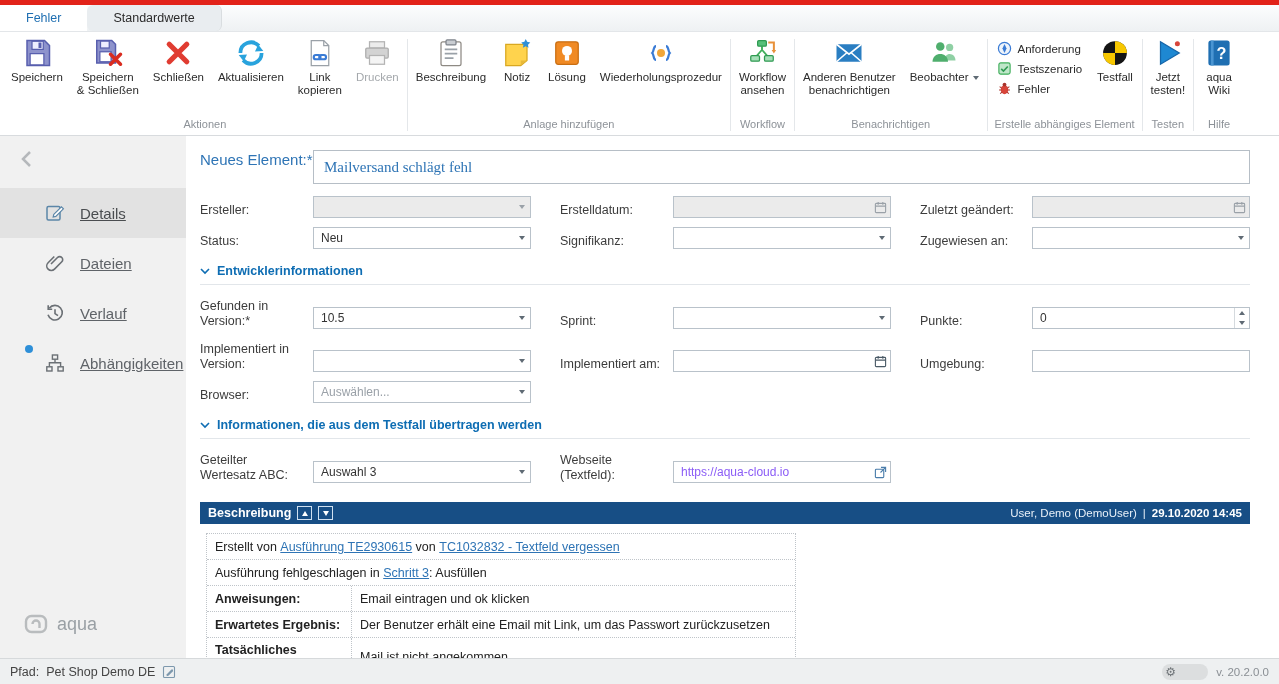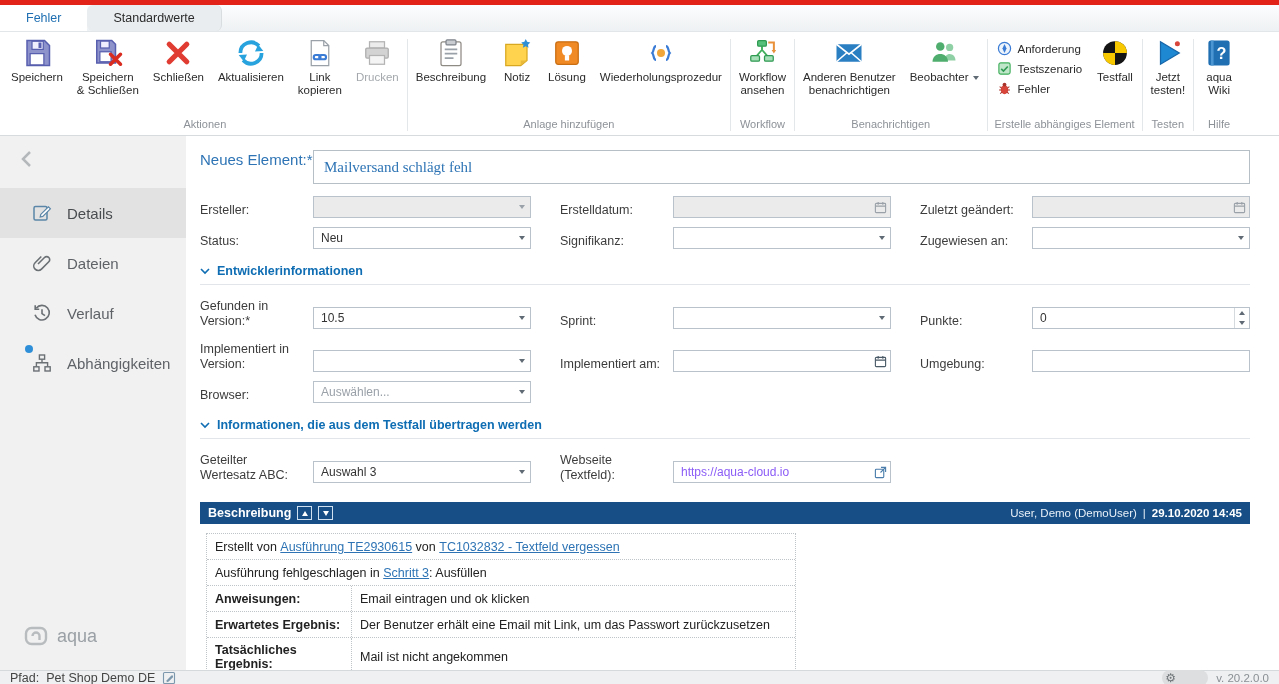--- a/index.html
+++ b/index.html
@@ -36,22 +36,22 @@
   .rsmall { display:flex; align-items:center; gap:6px; font-size:11.5px; color:#2b2b2b; cursor:pointer; white-space:nowrap; }
   .sic { width:15px; height:15px; flex:none; display:flex; }
   .sic svg { width:100%; height:100%; }
   .ddchev { width:0; height:0; border-left:3.5px solid transparent; border-right:3.5px solid transparent;
             border-top:4.5px solid #5f6a74; }
 
   
   .main { flex:1; display:flex; min-height:0; }
   .sidebar { width:186px; flex:none; background:#f1f1f1; display:flex; flex-direction:column; }
   .back { margin:14px 0 16px 20px; cursor:pointer; width:14px; }
-  .sitem { height:50px; display:flex; align-items:center; gap:15px; padding-left:32px;
-           font-size:15px; color:#5f6368; cursor:pointer; position:relative; }
+  .sitem { height:50px; display:flex; align-items:center; gap:15px; padding-left:45px;
+           font-size:15px; color:#5f6368; cursor:pointer; position:relative;text-decoration:underline; }
   .sitem.active { background:#e2e2e2; color:#4a4d50; }
   .sitem .icw { width:20px; height:20px; display:flex; flex:none; }
   .sitem .icw svg { width:100%; height:100%; }
   .dot { position:absolute; left:25px; top:7px; width:8px; height:8px; border-radius:50%; background:#2e8fd8; }
   .slogo { margin-top:auto; padding:0 0 22px 24px; display:flex; align-items:center; gap:9px;
            color:#9aa0a5; font-size:18px; }
   .slogo svg { width:24px; height:24px; }
 
   
   .content { flex:1; background:#fff; padding:14px 29px 0 14px; display:flex; flex-direction:column; min-width:0; overflow:hidden; }
@@ -100,21 +100,21 @@
   .desc-body { background:#fff; flex:1; padding:9px 6px; }
   .dtable { width:590px; border:1px dotted #bfc4c9; font-size:12.5px; color:#222; }
   .drow { display:flex; border-bottom:1px dotted #bfc4c9; min-height:26px; align-items:stretch; }
   .drow:last-child { border-bottom:0; }
   .dcell { padding:5px 8px; display:flex; align-items:center; flex:1; min-width:0; flex-wrap:wrap; }
   .dcl { width:145px; flex:none; font-weight:bold; border-right:1px dotted #bfc4c9; }
   a.dlink { color:#2e74b5; text-decoration:underline; cursor:pointer; white-space:pre; }
   .dtext { white-space:pre; }
 
   
-  .statusbar { height:14px; flex:none; background:#eef0f1; border-top:1px solid #d6d9db;
+  .statusbar { height:26px; flex:none; background:#eef0f1; border-top:1px solid #d6d9db;
                display:flex; align-items:center; padding:0 10px; font-size:12.5px; color:#444; }
   .sb-left { display:flex; align-items:center; gap:7px; }
   .sb-right { margin-left:auto; display:flex; align-items:center; gap:8px; color:#8a8f94; font-size:11.5px; }
   .gearpill { width:46px; height:16px; background:#dcdedf; border-radius:9px; display:flex;
               align-items:center; padding-left:3px; cursor:pointer; }
   .gearpill span { font-size:12px; color:#707579; line-height:1; }
 </style>
 </head>
 <body>
 

